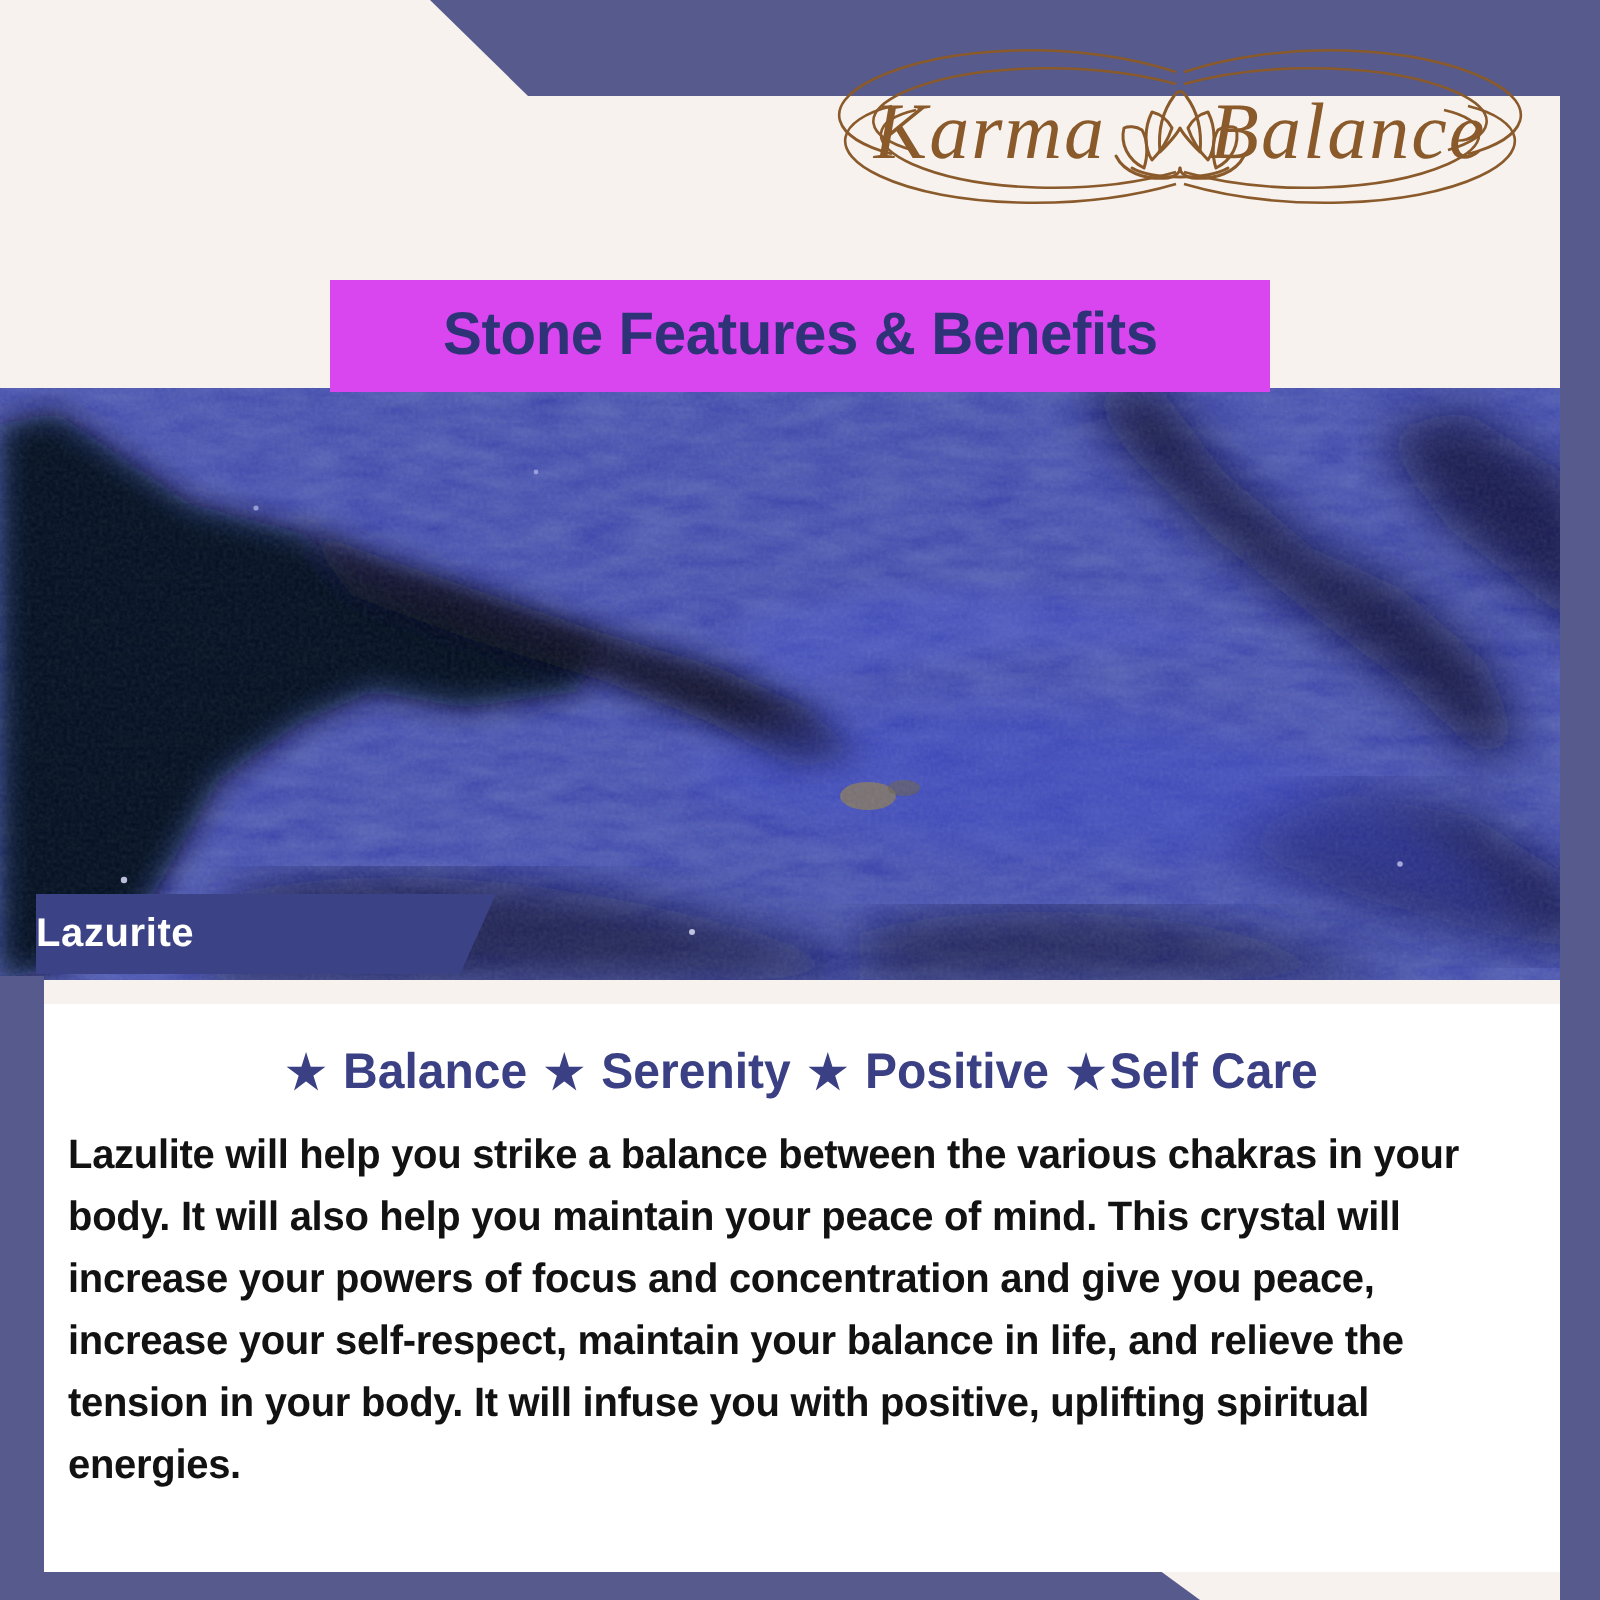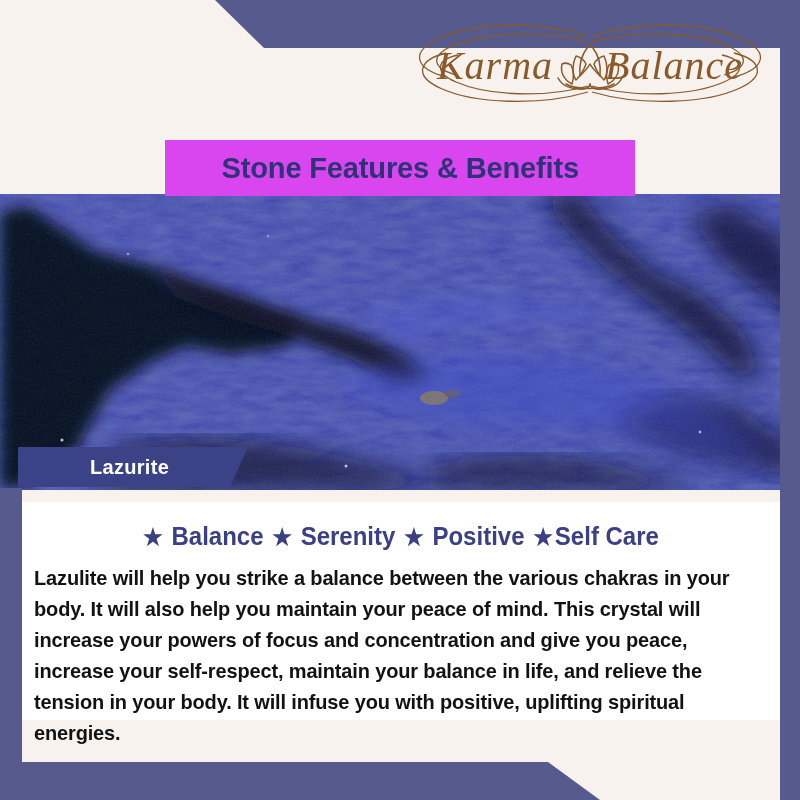--- a/index.html
+++ b/index.html
@@ -145,29 +145,28 @@
     clip-path: polygon(0 0, 230px 0, 212px 40px, 0 40px);
     display: flex;
     align-items: center;
     z-index: 4;
   }
   .stone-name {
     color: #FFFFFF;
     font-size: 20px;
     font-weight: bold;
     letter-spacing: 0.3px;
-    padding-left: 72px;
     white-space: nowrap;
   }
 
   
   .content {
     position: absolute;
     left: 22px; top: 490px;
-    width: 758px; height: 230px;
+    width: 758px; height: 296px;
     background: #FFFFFF;
     z-index: 3;
   }
   .content-topstrip {
     position: absolute;
     left: 0; top: 0;
     width: 758px; height: 12px;
     background: #F7F2EE;
   }
 

